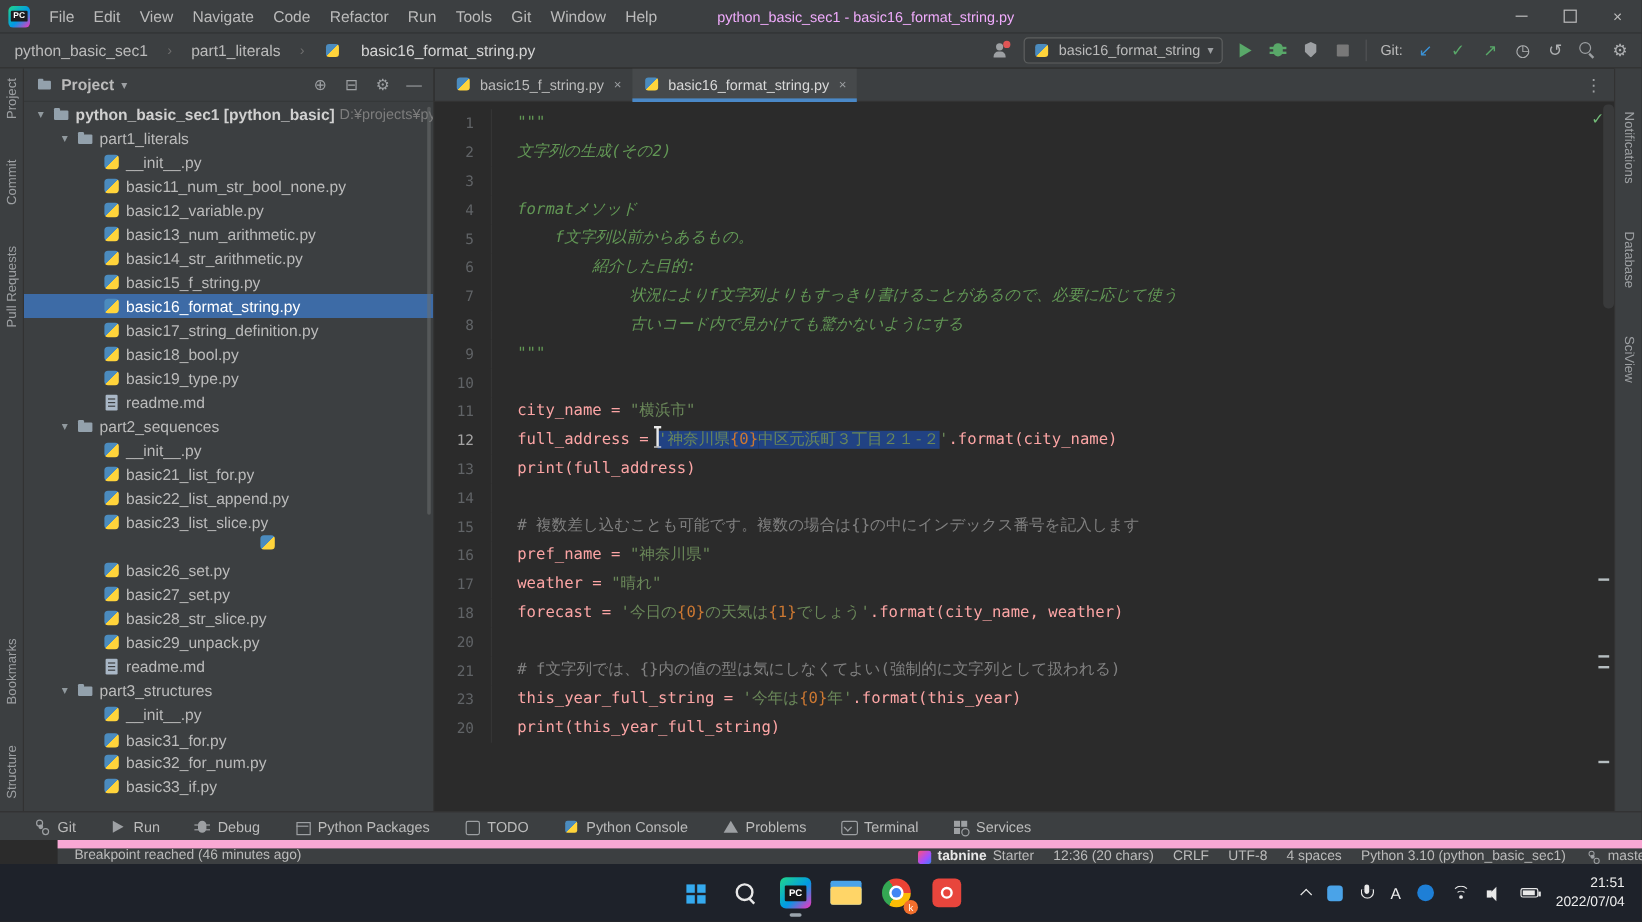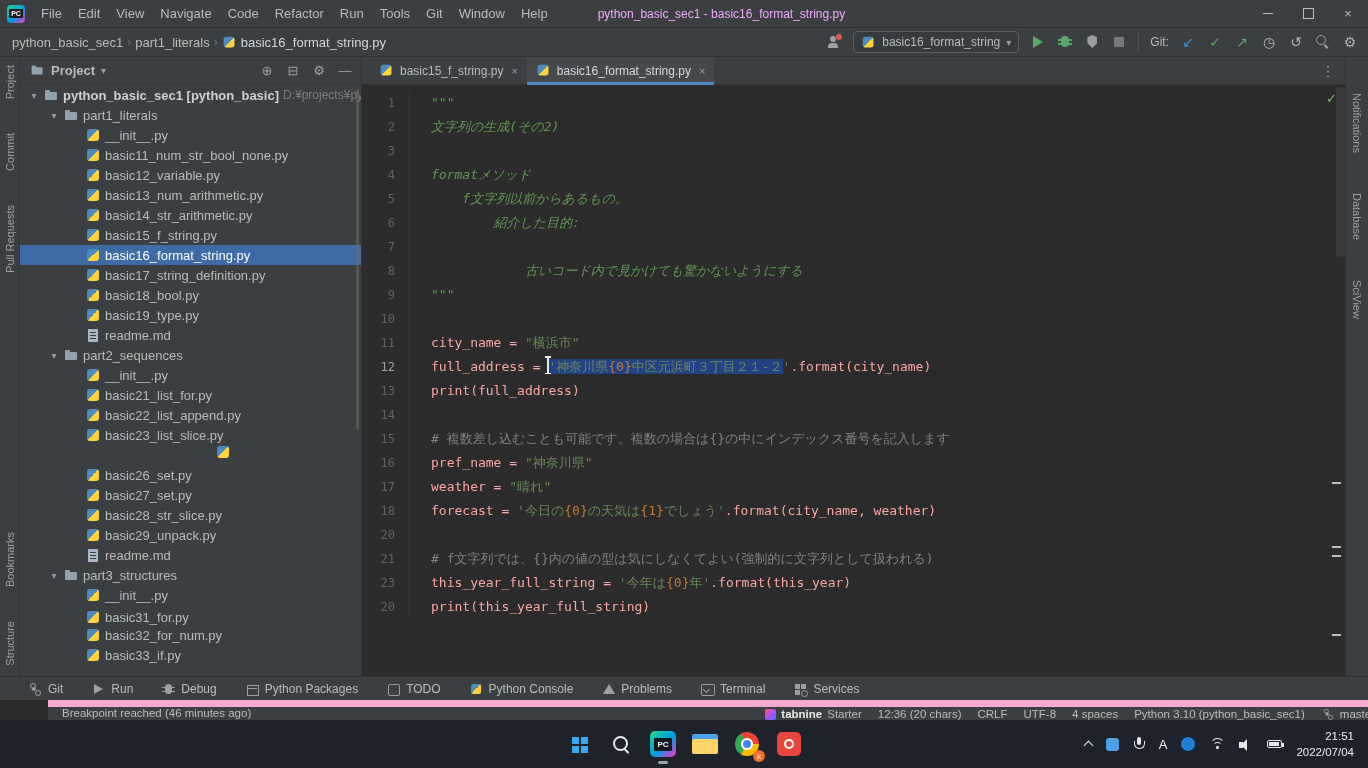--- a/index.html
+++ b/index.html
@@ -16,21 +16,21 @@
   .menu-item{color:#bbbbbb;font-size:13px;padding:0 8px;line-height:27px;}
   .win-title{color:#f0abfc;font-size:12px;margin-left:42px;white-space:nowrap;}
   .wc{margin-left:auto;display:flex;height:100%;}
   .wc span{width:40px;height:100%;display:flex;align-items:center;justify-content:center;color:#bdbdbd;font-size:13px;position:relative;}
   .wc-min::before{content:"";width:10px;height:1px;background:#bdbdbd;}
   .wc-max::before{content:"";width:9px;height:9px;border:1px solid #bdbdbd;}
 
   
   #navbar{position:absolute;left:0;top:28px;width:1368px;height:29px;background:#3c3f41;
     display:flex;align-items:center;border-bottom:1px solid #323232;}
-  .crumbs{display:flex;align-items:center;gap:4px;padding-left:12px;}
+  .crumbs{display:flex;align-items:center;gap:16px;padding-left:12px;}
   .crumb{color:#bbbbbb;font-size:13px;white-space:nowrap;}
   .crumb.last{color:#d4d4d4;}
   .crumb-sep{color:#6e6e6e;font-size:12px;}
   .nav-right{margin-left:auto;display:flex;align-items:center;gap:11px;padding-right:10px;}
   .nico{position:relative;width:16px;height:16px;display:inline-block;flex:none;}
   .nico::before,.nico::after{content:"";position:absolute;}
   .users::before{left:4px;top:2px;width:6px;height:6px;border-radius:50%;background:#9da0a3;}
   .users::after{left:2px;top:9px;width:10px;height:5px;border-radius:4px 4px 0 0;background:#9da0a3;}
   .users .reddot{position:absolute;right:0;top:0;width:6px;height:6px;border-radius:50%;background:#e05555;}
   .run-combo{height:22px;display:flex;align-items:center;gap:6px;padding:0 7px;border:1px solid #5e6060;border-radius:4px;background:#383b3d;}
@@ -420,21 +420,21 @@
       <span class="sp"></span>
       <span class="tab-menu">⋮</span>
     </div>
   <div class="code">
       <div class="code-line"><span class="ln">1</span><span class="ct"><span class="tk doc">"""</span></span></div>
       <div class="code-line"><span class="ln">2</span><span class="ct"><span class="tk doc">文字列の生成(その2)</span></span></div>
       <div class="code-line"><span class="ln">3</span><span class="ct"></span></div>
       <div class="code-line"><span class="ln">4</span><span class="ct"><span class="tk doc">formatメソッド</span></span></div>
       <div class="code-line"><span class="ln">5</span><span class="ct"><span class="tk doc">    f文字列以前からあるもの。</span></span></div>
       <div class="code-line"><span class="ln">6</span><span class="ct"><span class="tk doc">        紹介した目的:</span></span></div>
-      <div class="code-line"><span class="ln">7</span></div>
+      <div class="code-line"><span class="ln">7</span><span class="ct"><span class="tk doc">            状況によりf文字列よりもすっきり書けることがあるので、必要に応じて使う</span></span></div>
       <div class="code-line"><span class="ln">8</span><span class="ct"><span class="tk doc">            古いコード内で見かけても驚かないようにする</span></span></div>
       <div class="code-line"><span class="ln">9</span><span class="ct"><span class="tk doc">"""</span></span></div>
       <div class="code-line"><span class="ln">10</span><span class="ct"></span></div>
       <div class="code-line"><span class="ln">11</span><span class="ct"><span class="tk plain">city_name = </span><span class="tk str">"横浜市"</span></span></div>
       <div class="code-line"><span class="ln act">12</span><span class="ct"><span class="tk plain">full_address = </span><span class="ibeam"><i class="v"></i><i class="t"></i><i class="b"></i></span><span class="tk str sel">'神奈川県</span><span class="tk ph sel">{0}</span><span class="tk str sel">中区元浜町３丁目２１-２</span><span class="tk str">'</span><span class="tk plain">.format(city_name)</span></span></div>
       <div class="code-line"><span class="ln">13</span><span class="ct"><span class="tk plain">print(full_address)</span></span></div>
       <div class="code-line"><span class="ln">14</span><span class="ct"></span></div>
       <div class="code-line"><span class="ln">15</span><span class="ct"><span class="tk com"># 複数差し込むことも可能です。複数の場合は{}の中にインデックス番号を記入します</span></span></div>
       <div class="code-line"><span class="ln">16</span><span class="ct"><span class="tk plain">pref_name = </span><span class="tk str">"神奈川県"</span></span></div>
       <div class="code-line"><span class="ln">17</span><span class="ct"><span class="tk plain">weather = </span><span class="tk str">"晴れ"</span></span></div>

